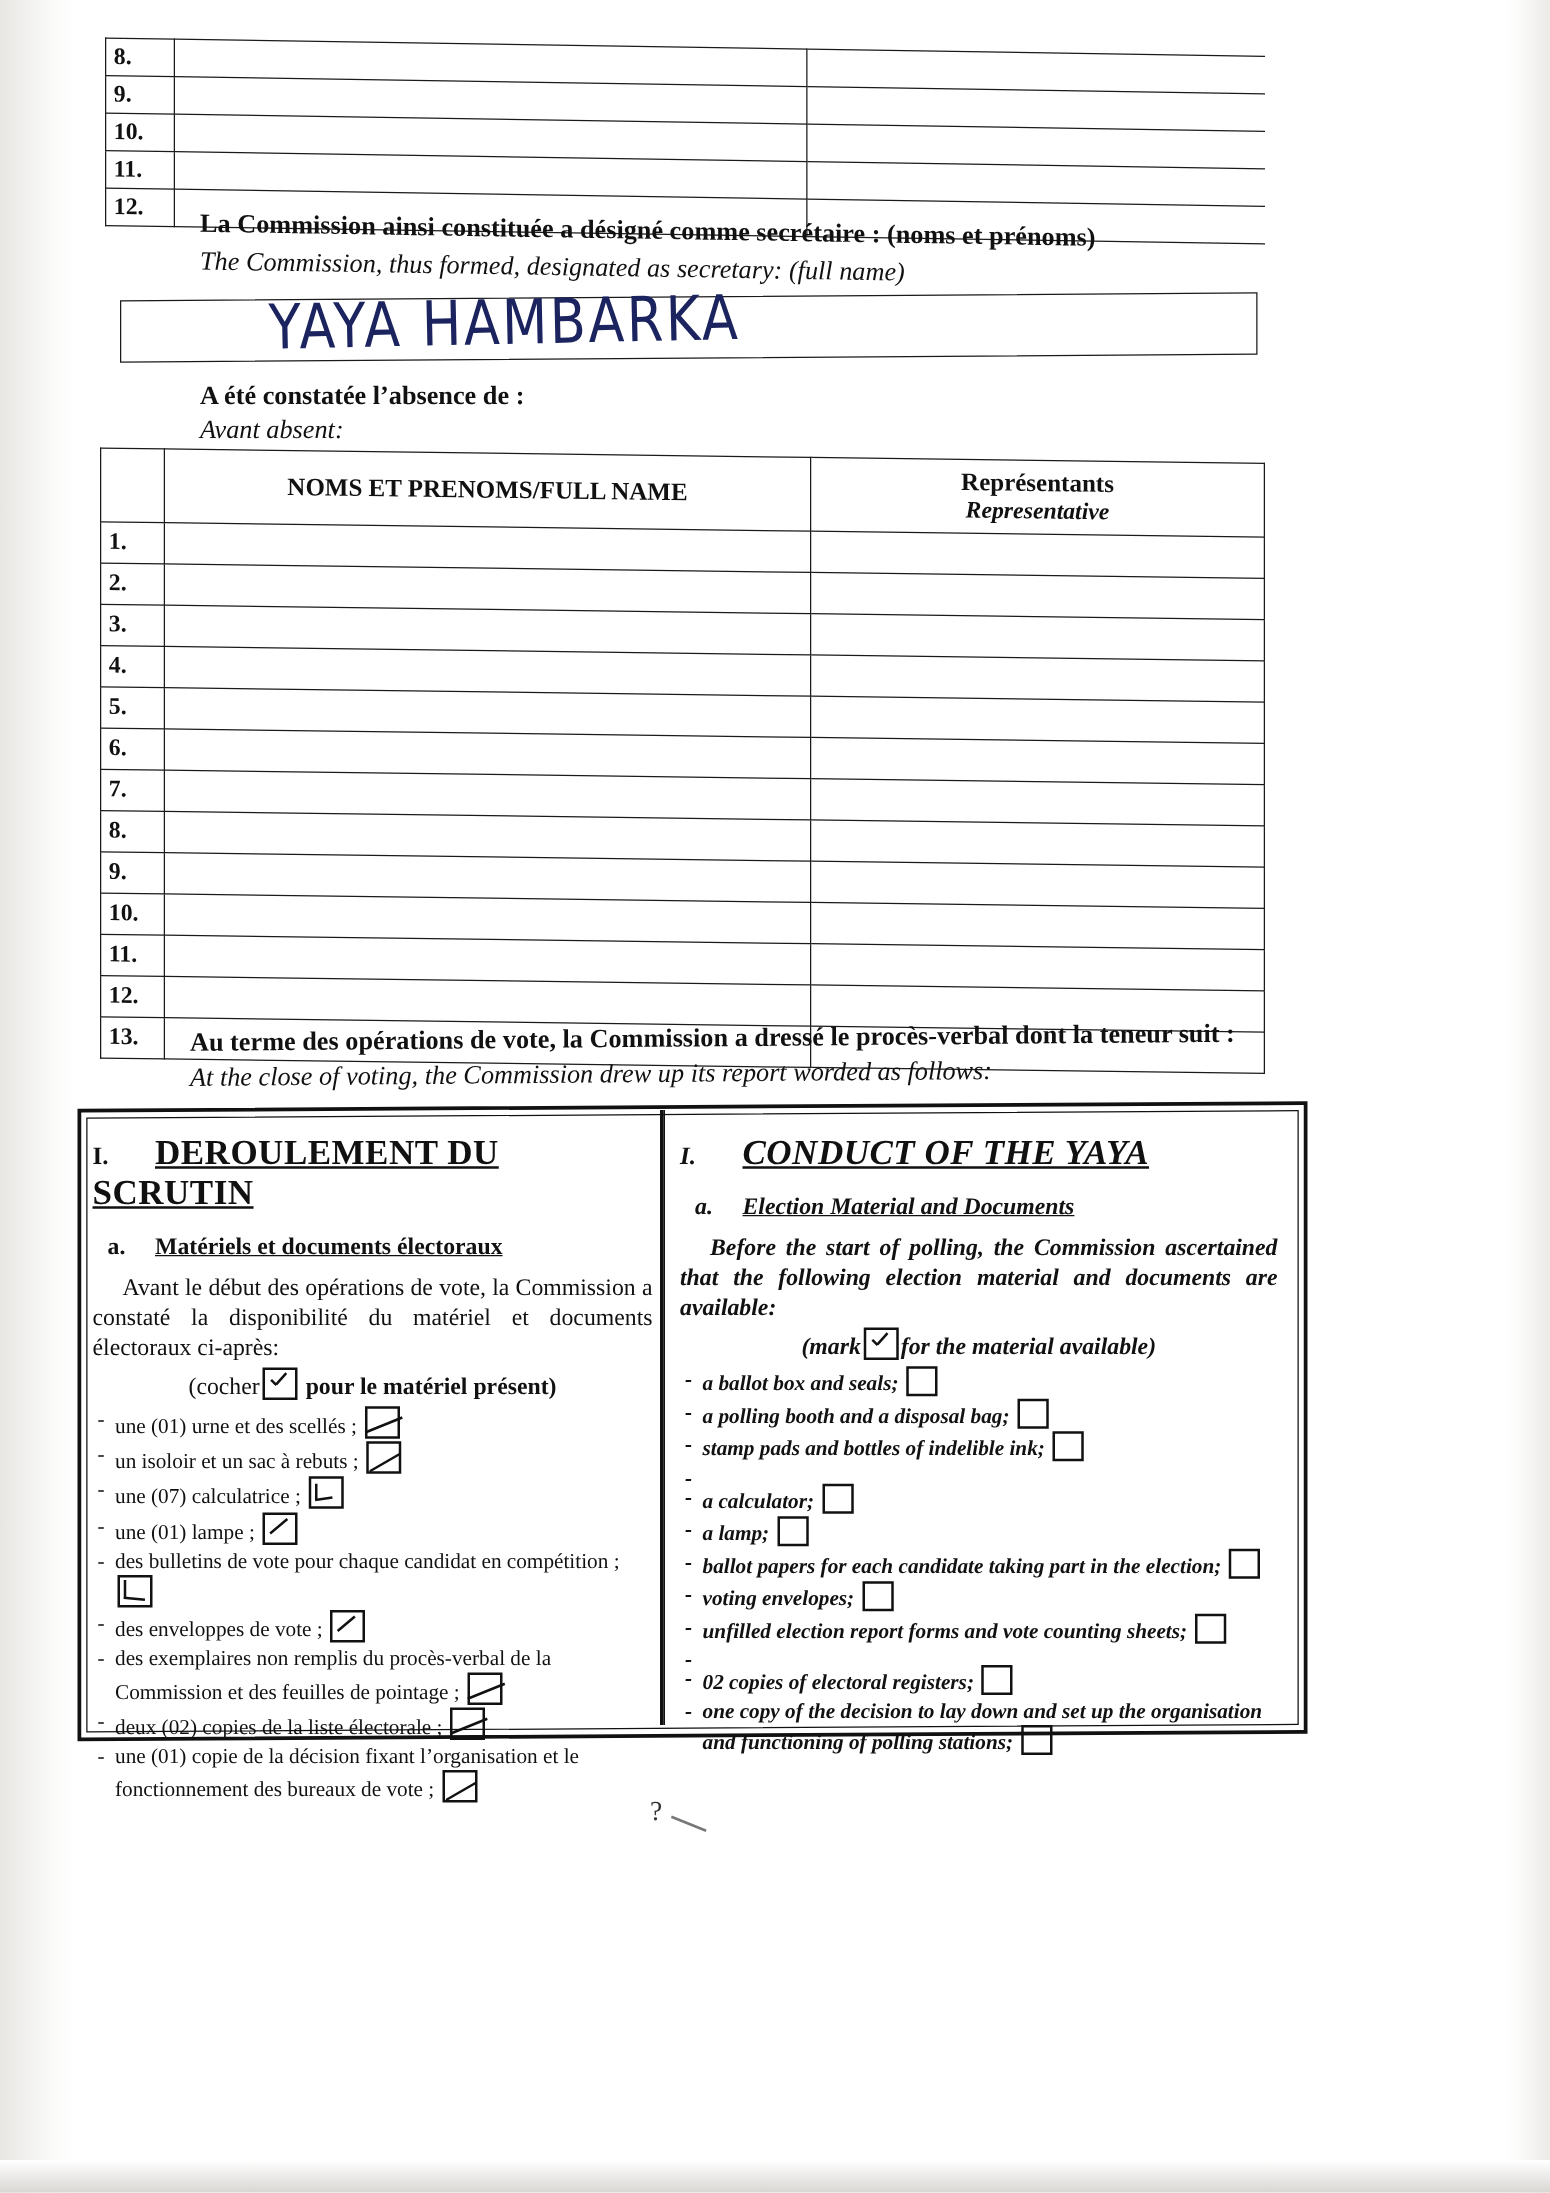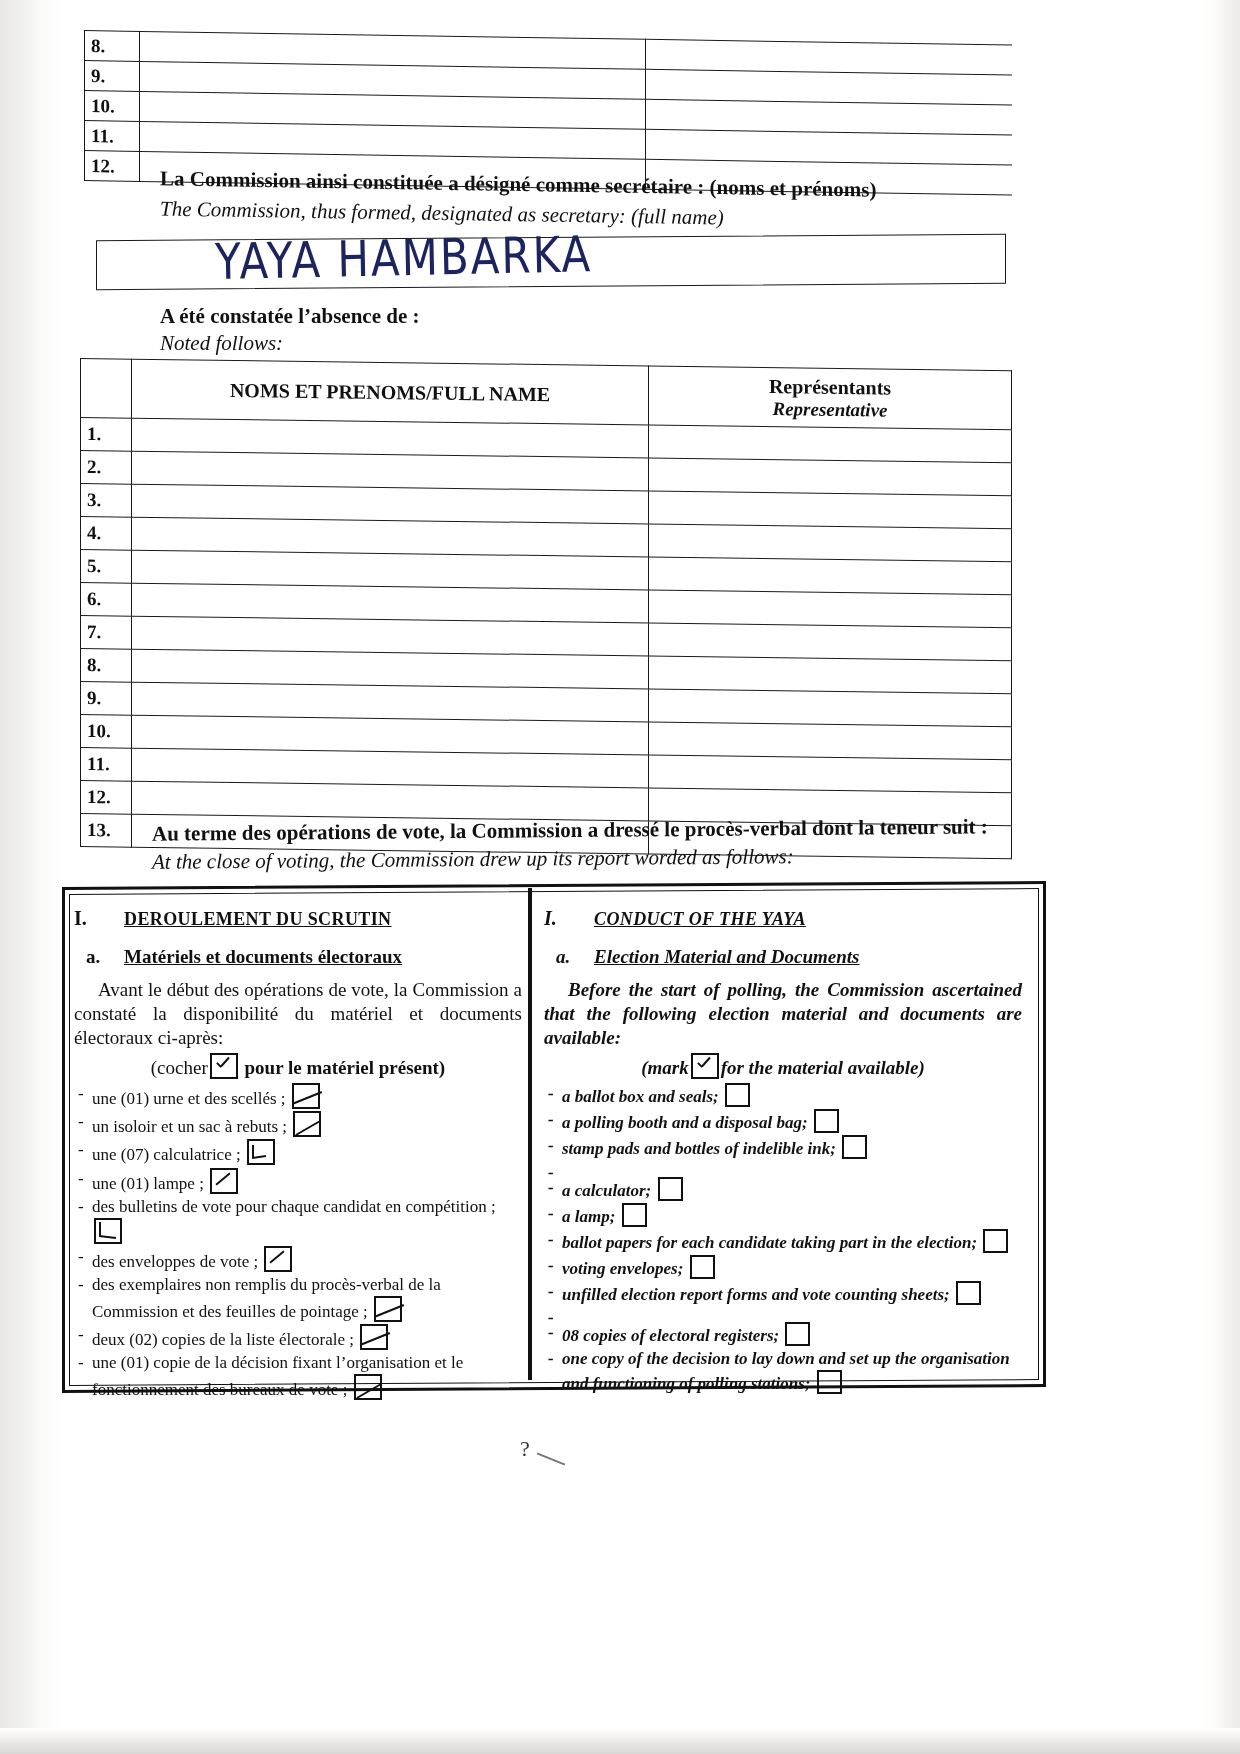--- a/index.html
+++ b/index.html
@@ -64,21 +64,21 @@
   .framebox:before{content:"";position:absolute;left:4px;top:4px;right:4px;bottom:4px;
     border:1.5px solid #111;}
   .col-div{position:absolute;left:528px;top:888px;width:0;height:492px;
     border-left:3px solid #111;border-right:1.5px solid #111;transform:skewY(-0.35deg);}
 
   .col{position:absolute;top:893px;}
   .col-fr{left:74px;width:448px;}
   .col-en{left:544px;width:478px;}
 
   .sec-no{display:inline-block;width:46px;font-weight:bold;font-size:20px;}
-  .sec-title{font-weight:bold;font-size:18px;text-decoration:underline;letter-spacing:.4px;}
+  .sec-title{font-weight:bold;font-size:28px;text-decoration:underline;letter-spacing:.4px;}
   .en .sec-title,.en .sec-no,.en .sub-title,.en .sub-no{font-style:italic;}
   .sub-no{display:inline-block;width:34px;font-weight:bold;font-size:19px;padding-left:12px;}
   .sub-title{font-weight:bold;font-size:19px;text-decoration:underline;}
   .para{font-size:19px;line-height:1.25;text-align:justify;margin-top:10px;}
   .en .para{font-style:italic;font-weight:bold;}
   .mark-line{text-align:center;font-size:19px;margin-top:4px;}
   .mark-line b{font-weight:bold;}
   .en .mark-line{font-style:italic;font-weight:bold;}
   ul.chk{list-style:none;margin:4px 0 0 0;padding:0;font-size:17px;line-height:1.3;}
   ul.chk li{margin:1px 0;position:relative;padding-left:18px;}
@@ -164,21 +164,21 @@
     <span class="en">The Commission, thus formed, designated as secretary: (full name)</span>
   </div>
 
   <div class="hand-box"></div>
   <div class="hand-text">YAYA HAMBARKA</div>
 
   <div class="lbl" style="left:160px;top:304px;">
     <span class="fr">A été constatée l’absence de :</span>
   </div>
   <div class="lbl" style="left:160px;top:331px;">
-    <span class="en">Noted follows:</span>
+    <span class="en">Avant absent:</span>
   </div>
 
   <div class="tbl-abs warp2">
     <table>
       <tbody>
           <tr>
         <th class="c-num"></th>
         <th>NOMS ET PRENOMS/FULL NAME</th>
         <th class="c-rep hdr-rep">
           <div class="r1">Représentants</div>
@@ -312,21 +312,21 @@
       <li><span>a ballot box and seals;</span> <span class="box sm"></span></li>
       <li><span>a polling booth and a disposal bag;</span> <span class="box sm"></span></li>
       <li><span>stamp pads and bottles of indelible ink;</span> <span class="box sm"></span></li>
       <li class="spacer"></li>
       <li><span>a calculator;</span> <span class="box sm"></span></li>
       <li><span>a lamp;</span> <span class="box sm"></span></li>
       <li><span>ballot papers for each candidate taking part in the election;</span> <span class="box sm"></span></li>
       <li><span>voting envelopes;</span> <span class="box sm"></span></li>
       <li><span>unfilled election report forms and vote counting sheets;</span> <span class="box sm"></span></li>
       <li class="spacer"></li>
-      <li><span>08 copies of electoral registers;</span> <span class="box sm"></span></li>
+      <li><span>02 copies of electoral registers;</span> <span class="box sm"></span></li>
       <li><span>one copy of the decision to lay down and set up the organisation and functioning of polling stations;</span> <span class="box sm"></span></li>
     </ul>
   </div>
 
   <div class="pgmark">
     <span>?</span>
     <span class="slash"></span>
   </div>
 
 </div>

